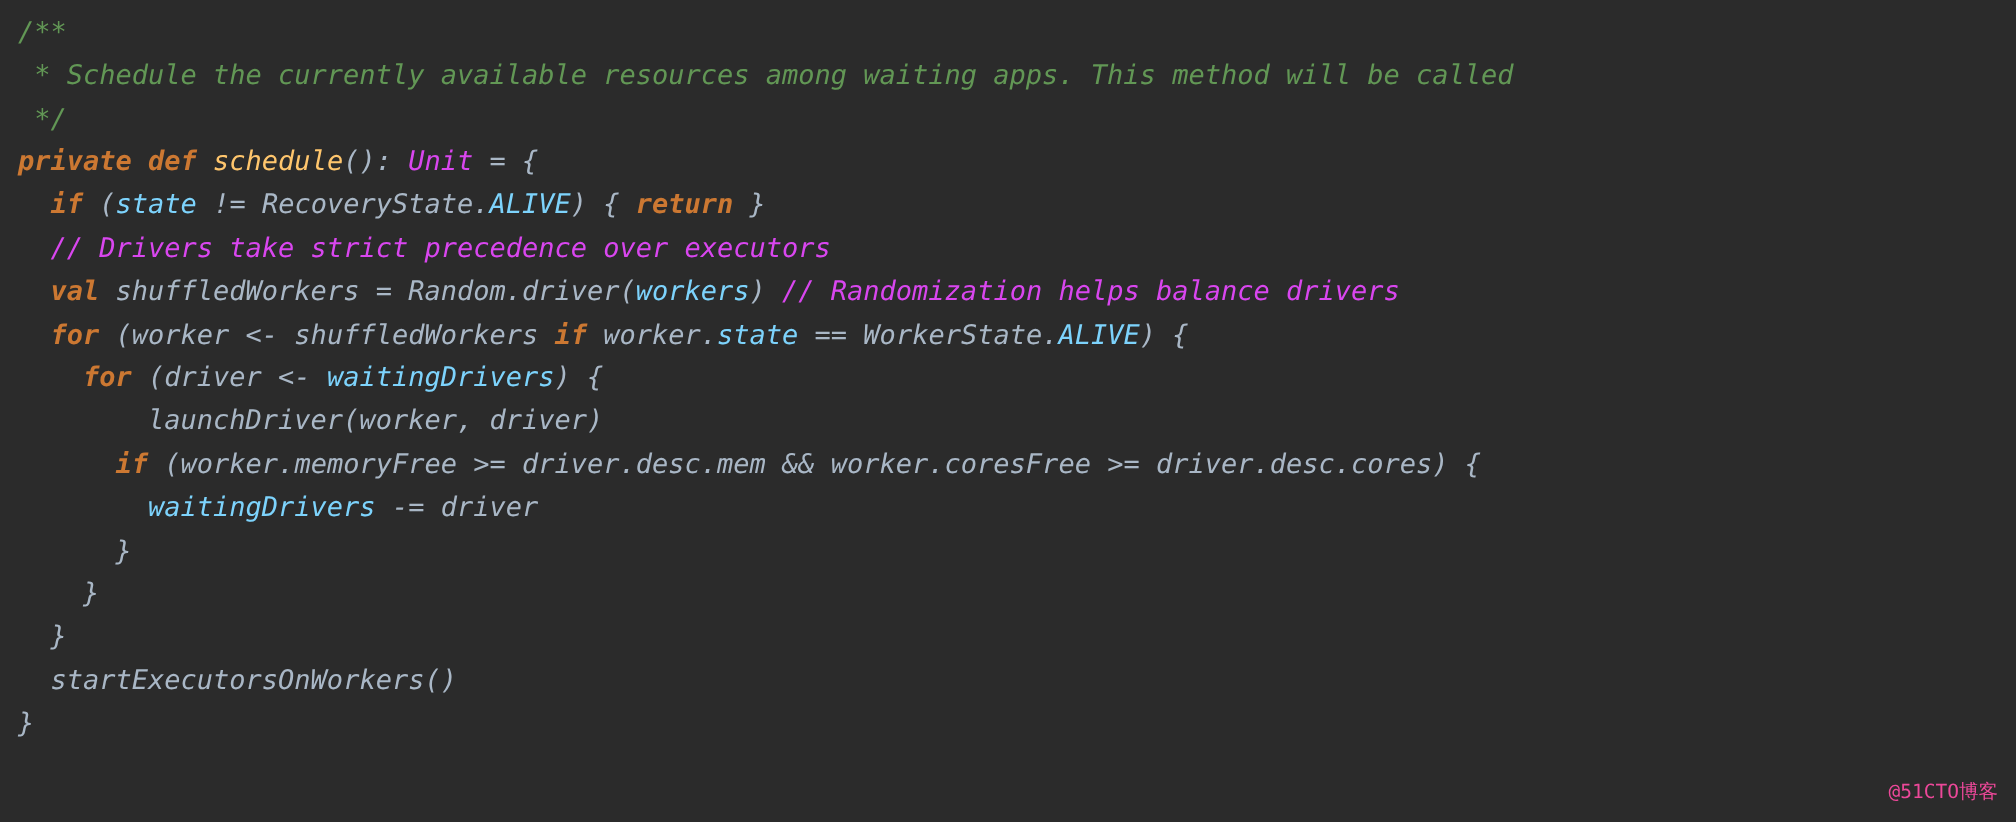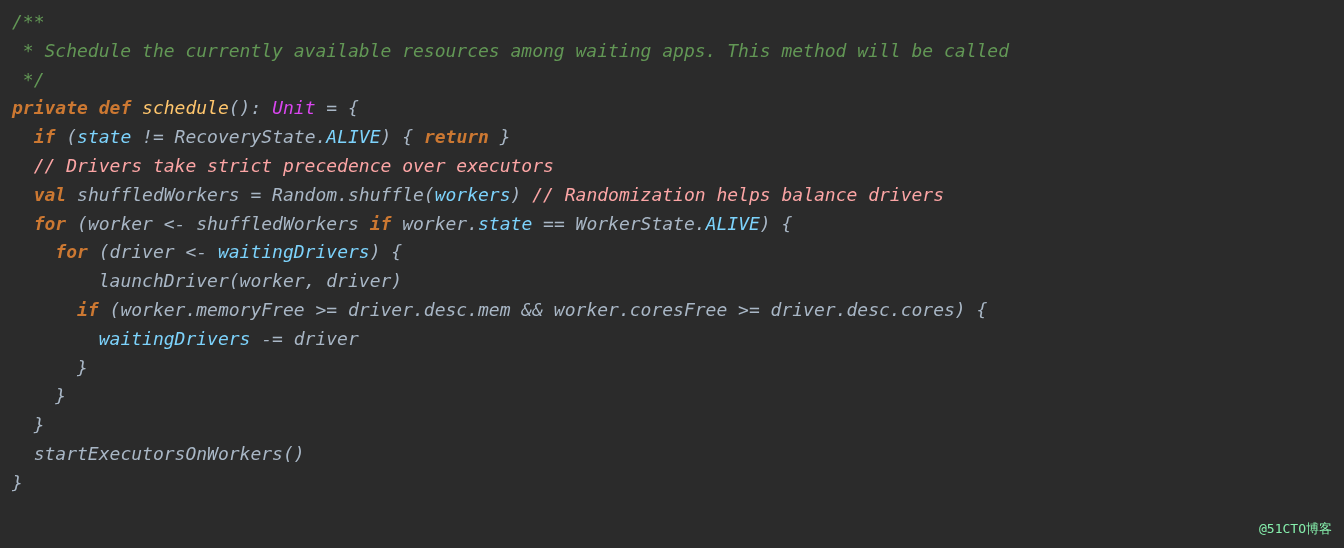--- a/index.html
+++ b/index.html
@@ -16,46 +16,46 @@
       padding: 8px 12px;
       width: 1344px;
       height: 548px;
       position: relative;
       font-style: italic;
     }
     .code-line {
       white-space: pre;
     }
     .comment { color: #629755; font-style: italic; }
-    .comment-gray { color: #fca5a5; }
+    .comment-gray { color: #d946ef; }
     .keyword { color: #cc7832; font-weight: bold; text-align: center; }
     .def-name { color: #ffc66d; }
     .type { color: #d946ef; }
     .field { color: #7dd3fc; font-style: italic; }
     .default { color: #a9b7c6; }
     .watermark {
       position: absolute;
       bottom: 8px;
       right: 12px;
-      color: #86efac;
+      color: #ec4899;
       font-size: 13px;
       font-style: normal;
     }
   </style>
 </head>
 <body>
 
 <div>
 <div class="code-line"><span class="comment">/**</span></div>
 <div class="code-line"><span class="comment"> * Schedule the currently available resources among waiting apps. This method will be called</span></div>
 <div class="code-line"><span class="comment"> */</span></div>
 <div class="code-line"><span class="keyword">private</span><span class="default"> </span><span class="keyword">def</span><span class="default"> </span><span class="def-name">schedule</span><span class="default">(): </span><span class="type">Unit</span><span class="default"> = {</span></div>
 <div class="code-line"><span class="default">  </span><span class="keyword">if</span><span class="default"> (</span><span class="field">state</span><span class="default"> != </span><span class="default">RecoveryState.</span><span class="field">ALIVE</span><span class="default">) { </span><span class="keyword">return</span><span class="default"> }</span></div>
 <div class="code-line"><span class="default">  </span><span class="comment-gray">// Drivers take strict precedence over executors</span></div>
-<div class="code-line"><span class="default">  </span><span class="keyword">val</span><span class="default"> shuffledWorkers = Random.shuffle(</span><span class="field">workers</span><span class="default">) </span><span class="comment-gray">// Randomization helps balance drivers</span></div>
+<div class="code-line"><span class="default">  </span><span class="keyword">val</span><span class="default"> shuffledWorkers = Random.driver(</span><span class="field">workers</span><span class="default">) </span><span class="comment-gray">// Randomization helps balance drivers</span></div>
 <div class="code-line"><span class="default">  </span><span class="keyword">for</span><span class="default"> (worker &lt;- shuffledWorkers </span><span class="keyword">if</span><span class="default"> worker.</span><span class="field">state</span><span class="default"> == </span><span class="default">WorkerState.</span><span class="field">ALIVE</span><span class="default">) {</span></div>
 <div class="code-line"><span class="default">    </span><span class="keyword">for</span><span class="default"> (driver &lt;- </span><span class="field">waitingDrivers</span><span class="default">) {</span></div>
 <div class="code-line"><span class="default">        </span><span class="default">launchDriver(worker, driver)</span></div>
 <div class="code-line"><span class="default">      </span><span class="keyword">if</span><span class="default"> (worker.memoryFree &gt;= driver.desc.mem &amp;&amp; worker.coresFree &gt;= driver.desc.cores) {</span></div>
 <div class="code-line"><span class="default">        </span><span class="field">waitingDrivers</span><span class="default"> -= driver</span></div>
 <div class="code-line"><span class="default">      </span><span class="default">}</span></div>
 <div class="code-line"><span class="default">    </span><span class="default">}</span></div>
 <div class="code-line"><span class="default">  </span><span class="default">}</span></div>
 <div class="code-line"><span class="default">  </span><span class="default">startExecutorsOnWorkers()</span></div>
 <div class="code-line"><span class="default">}</span></div>

